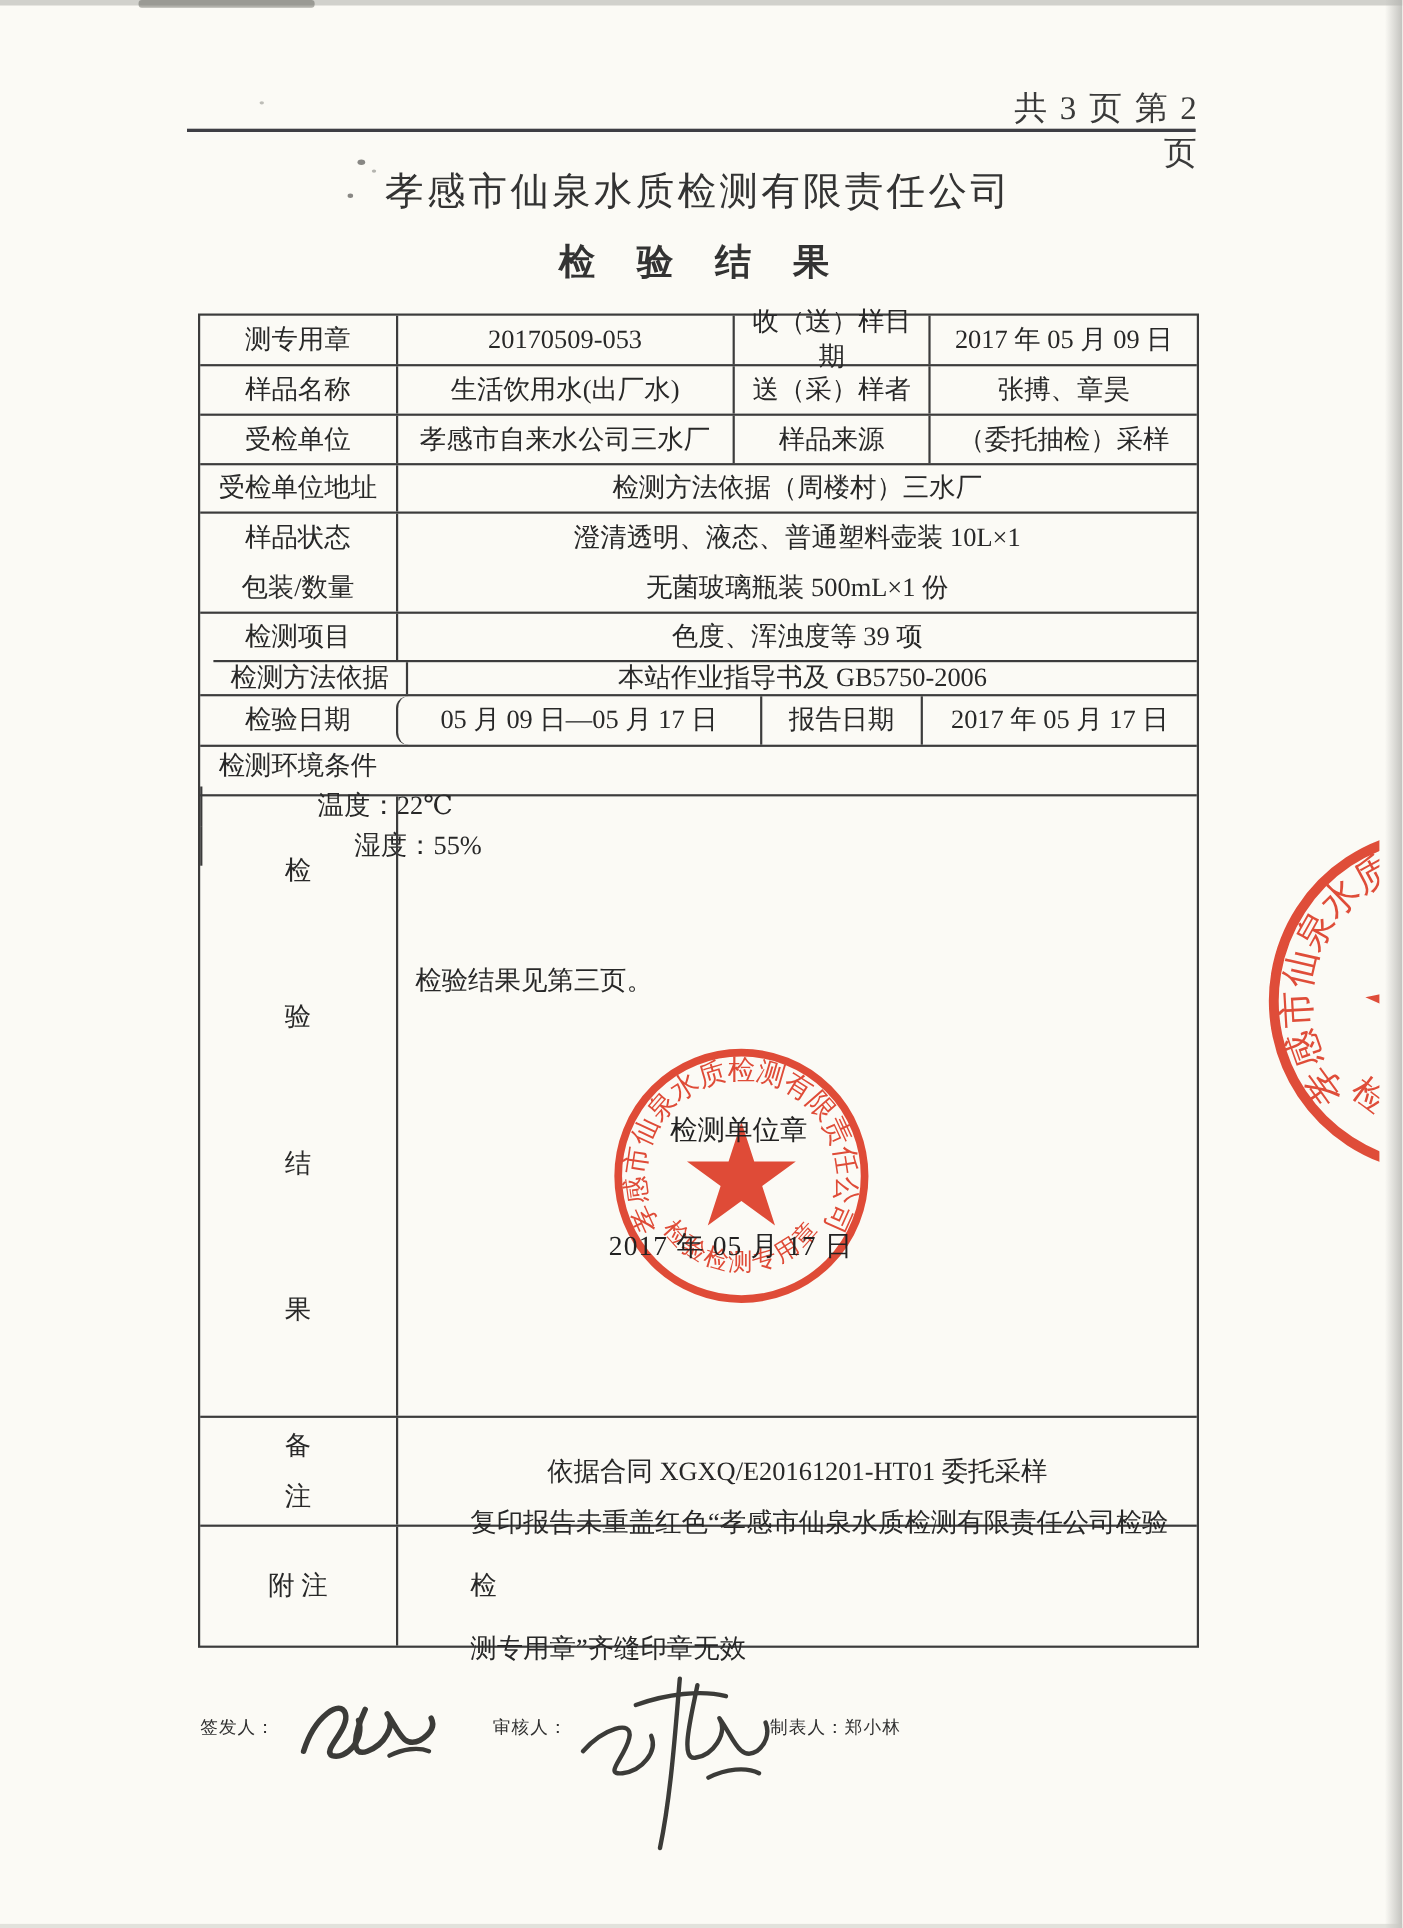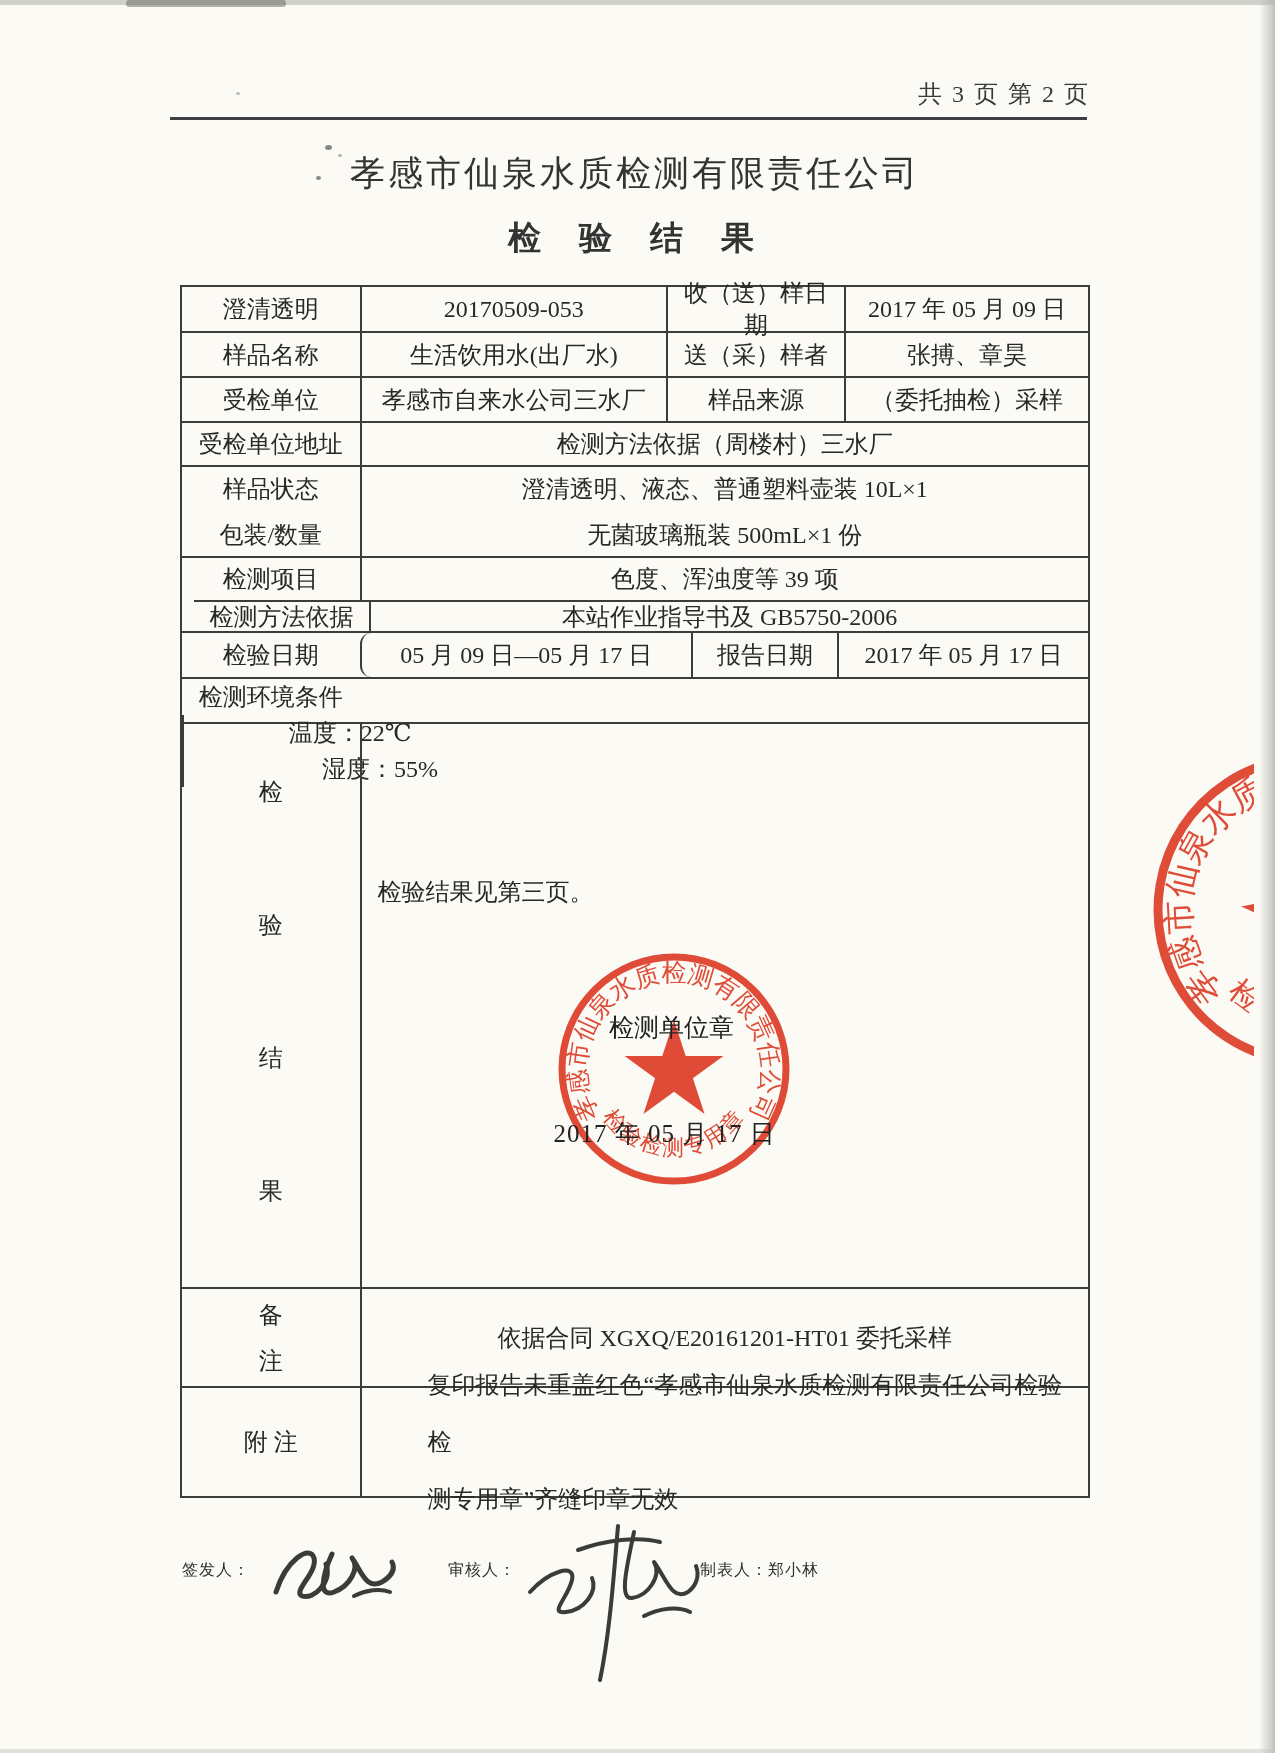--- a/index.html
+++ b/index.html
@@ -17,21 +17,21 @@
   }
   .abs{position:absolute;}
   
   .scan-top{left:0;top:0;width:1275px;height:5px;background:#a7a7a3;opacity:.5;}
   .scan-top-dark{left:126px;top:0;width:160px;height:7px;background:#56564f;opacity:.45;border-radius:3px;}
   .scan-right{right:0;top:0;width:16px;height:1753px;background:linear-gradient(to right,rgba(170,170,166,0),#b3b3af);opacity:.8;}
   .scan-bottom{left:0;bottom:0;width:1275px;height:4px;background:#c9c9c4;opacity:.5;}
   .speck{background:#4a4a46;border-radius:50%;opacity:.65;}
 
   
-  .page-indicator{left:890px;top:78px;width:200px;font-size:24px;text-align:right;letter-spacing:2px;color:#3a3a3a;}
+  .page-indicator{left:890px;top:78px;width:200px;font-size:30px;text-align:right;letter-spacing:2px;color:#3a3a3a;}
   .header-rule{left:170px;top:117px;width:917px;height:3px;background:#3e3e44;}
   .company-title{left:0;top:150px;width:1270px;text-align:center;font-size:35px;letter-spacing:3px;color:#333;}
   .report-title{left:0;top:216px;width:1300px;text-align:center;font-size:33px;font-weight:bold;letter-spacing:38px;color:#333;}
 
   
   .tbl{left:180px;top:285px;width:910px;border:2px solid var(--line);box-sizing:border-box;}
   .trow{display:flex;border-top:2px solid var(--line);box-sizing:border-box;}
   .trow.first{border-top:none;}
   .cell{border-left:2px solid var(--line);box-sizing:border-box;
         display:flex;flex-direction:column;align-items:center;justify-content:center;
@@ -73,21 +73,21 @@
 <div class="abs speck" style="left:236px;top:92px;width:4px;height:3px;opacity:.35;"></div>
 
 <div class="abs page-indicator">共 3 页  第 2 页</div>
 <div class="abs header-rule"></div>
 <div class="abs company-title">孝感市仙泉水质检测有限责任公司</div>
 <div class="abs report-title">检验结果</div>
 
 <div class="abs tbl">
 
   <div class="trow first" style="height:44px;">
-    <div class="cell c0 w-label">澄清透明</div>
+    <div class="cell c0 w-label">测专用章</div>
     <div class="cell w-a">20170509-053</div>
     <div class="cell w-b">收（送）样日期</div>
     <div class="cell w-c">2017 年 05 月 09 日</div>
   </div>
 
   <div class="trow" style="height:45px;">
     <div class="cell c0 w-label">样品名称</div>
     <div class="cell w-a">生活饮用水(出厂水)</div>
     <div class="cell w-b">送（采）样者</div>
     <div class="cell w-c">张搏、章昊</div>

